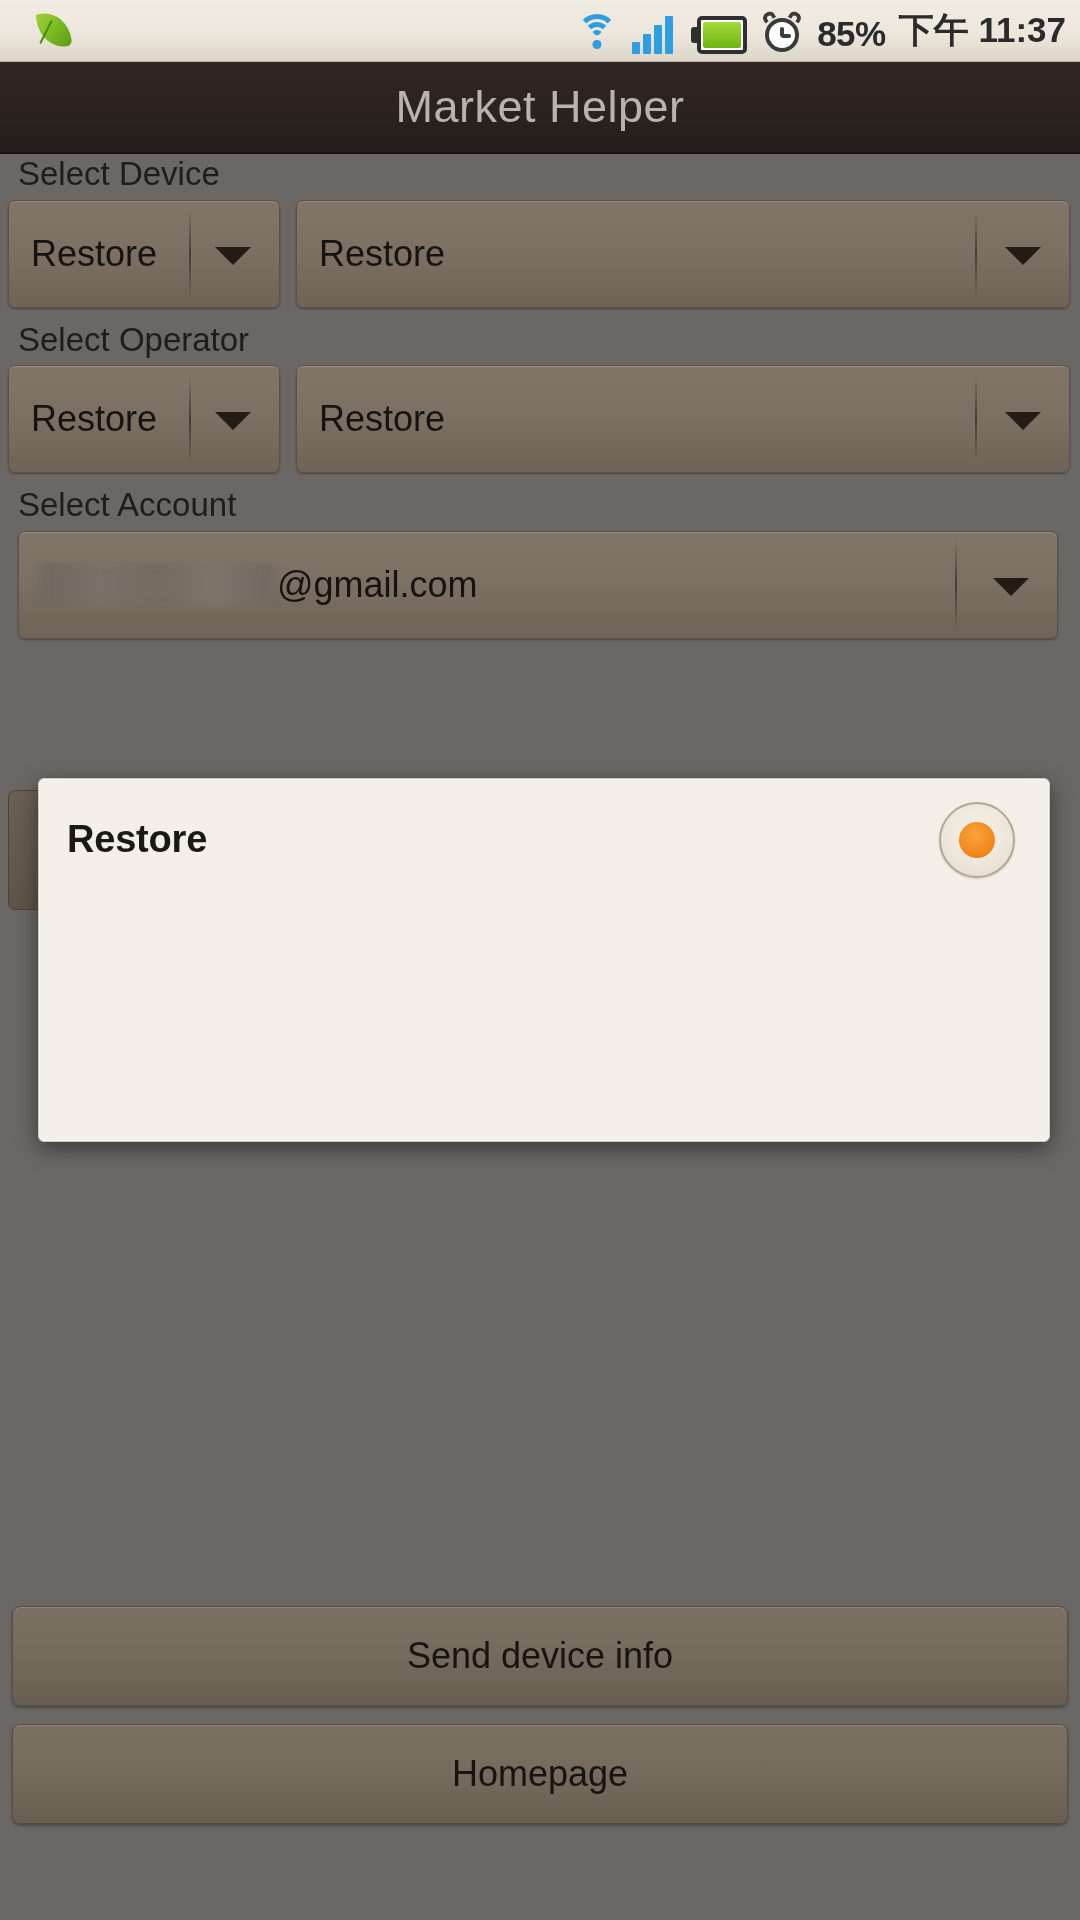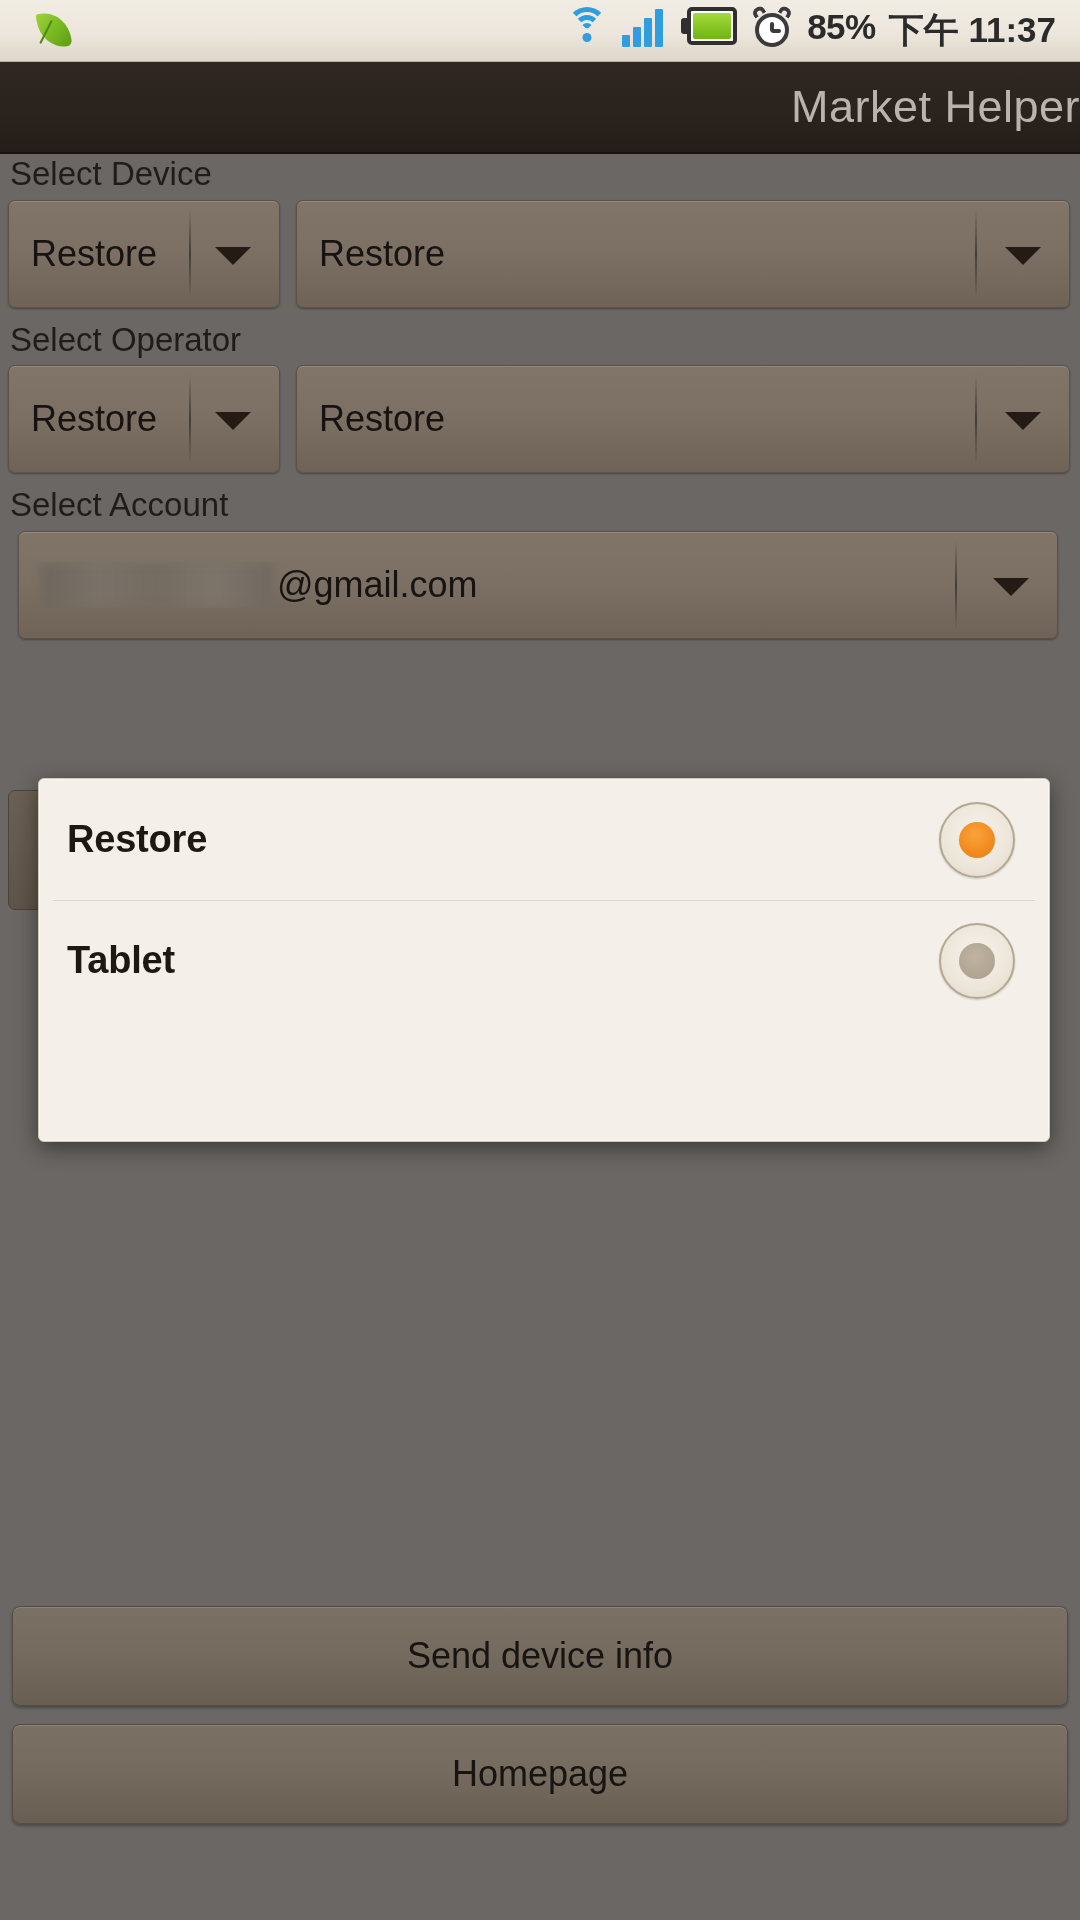--- a/index.html
+++ b/index.html
@@ -12,21 +12,21 @@
   }
 
   
   .statusbar{
     position:absolute; top:0; left:0; width:1080px; height:62px;
     background:linear-gradient(to bottom,#f2ede4 0%,#ece6dc 55%,#ddd6c9 100%);
     display:flex; align-items:center;
     border-bottom:1px solid #b9b2a4;
   }
   .sb-left{ display:flex; align-items:center; padding-left:34px; }
-  .sb-right{ margin-left:auto; display:flex; align-items:flex-start; padding-right:24px; gap:13px; }
+  .sb-right{ margin-left:auto; display:flex; align-items:flex-end; padding-right:14px; gap:13px; }
 
   .leaf-icon{ width:40px; height:42px; position:relative; }
   .leaf-icon .blade{
     position:absolute; left:4px; top:2px; width:32px; height:36px;
     background:linear-gradient(135deg,#9fd13c 0%,#76b820 55%,#5e9a16 100%);
     border-radius:2px 90% 6px 90%;
     transform:rotate(-8deg);
   }
   .leaf-icon .vein{
     position:absolute; left:11px; top:9px; width:2px; height:26px;
@@ -81,32 +81,32 @@
   .alarm-icon .hh{ position:absolute; left:20px; top:15px; width:4px; height:10px; background:#3b3b3b; border-radius:2px; }
   .alarm-icon .mh{ position:absolute; left:21px; top:22px; width:10px; height:4px; background:#3b3b3b; border-radius:2px; }
 
   .sb-text{ font-size:35px; font-weight:bold; color:#2b2b2b; letter-spacing:-0.5px; white-space:nowrap; }
   .sb-time{ font-size:35px; font-weight:bold; color:#2b2b2b; white-space:nowrap; }
 
   
   .titlebar{
     position:absolute; top:62px; left:0; width:1080px; height:92px;
     background:linear-gradient(to bottom,#302722 0%,#2a221d 60%,#241d19 100%);
-    display:flex; align-items:center; justify-content:flex-end;
+    display:flex; align-items:center; justify-content:center;
     border-bottom:2px solid #171210;
   }
   .titlebar span{
     font-size:45px; color:#b9b3ad; font-weight:normal; letter-spacing:0.5px;
   }
 
   
   .content{ position:absolute; top:154px; left:0; width:1080px; bottom:0; }
 
   .field-label{
-    font-size:33px; color:#201c19; padding-left:10px; margin-bottom:6px;
+    font-size:33px; color:#201c19; padding-left:18px; margin-bottom:6px;
     line-height:1.2;
   }
 
   .spinner-row{ display:flex; gap:16px; padding:0 10px 0 8px; }
 
   .spinner{
     height:108px; position:relative; display:flex; align-items:center;
     background:linear-gradient(to bottom,#807568 0%,#7b7063 48%,#6e6356 100%);
     border:1px solid #5c5247;
     border-radius:7px;
@@ -297,19 +297,13 @@
   </div>
 </div>
 
 <div class="dialog">
   <div class="dlg-item">
     <span class="lbl">Restore</span>
     <span class="radio on">
         <span class="inner"></span>
       </span>
   </div>
-  <div class="dlg-item">
-    <span class="lbl">Tablet</span>
-    <span class="radio">
-        <span class="inner"></span>
-      </span>
-  </div>
 </div>
 
 </body></html>

